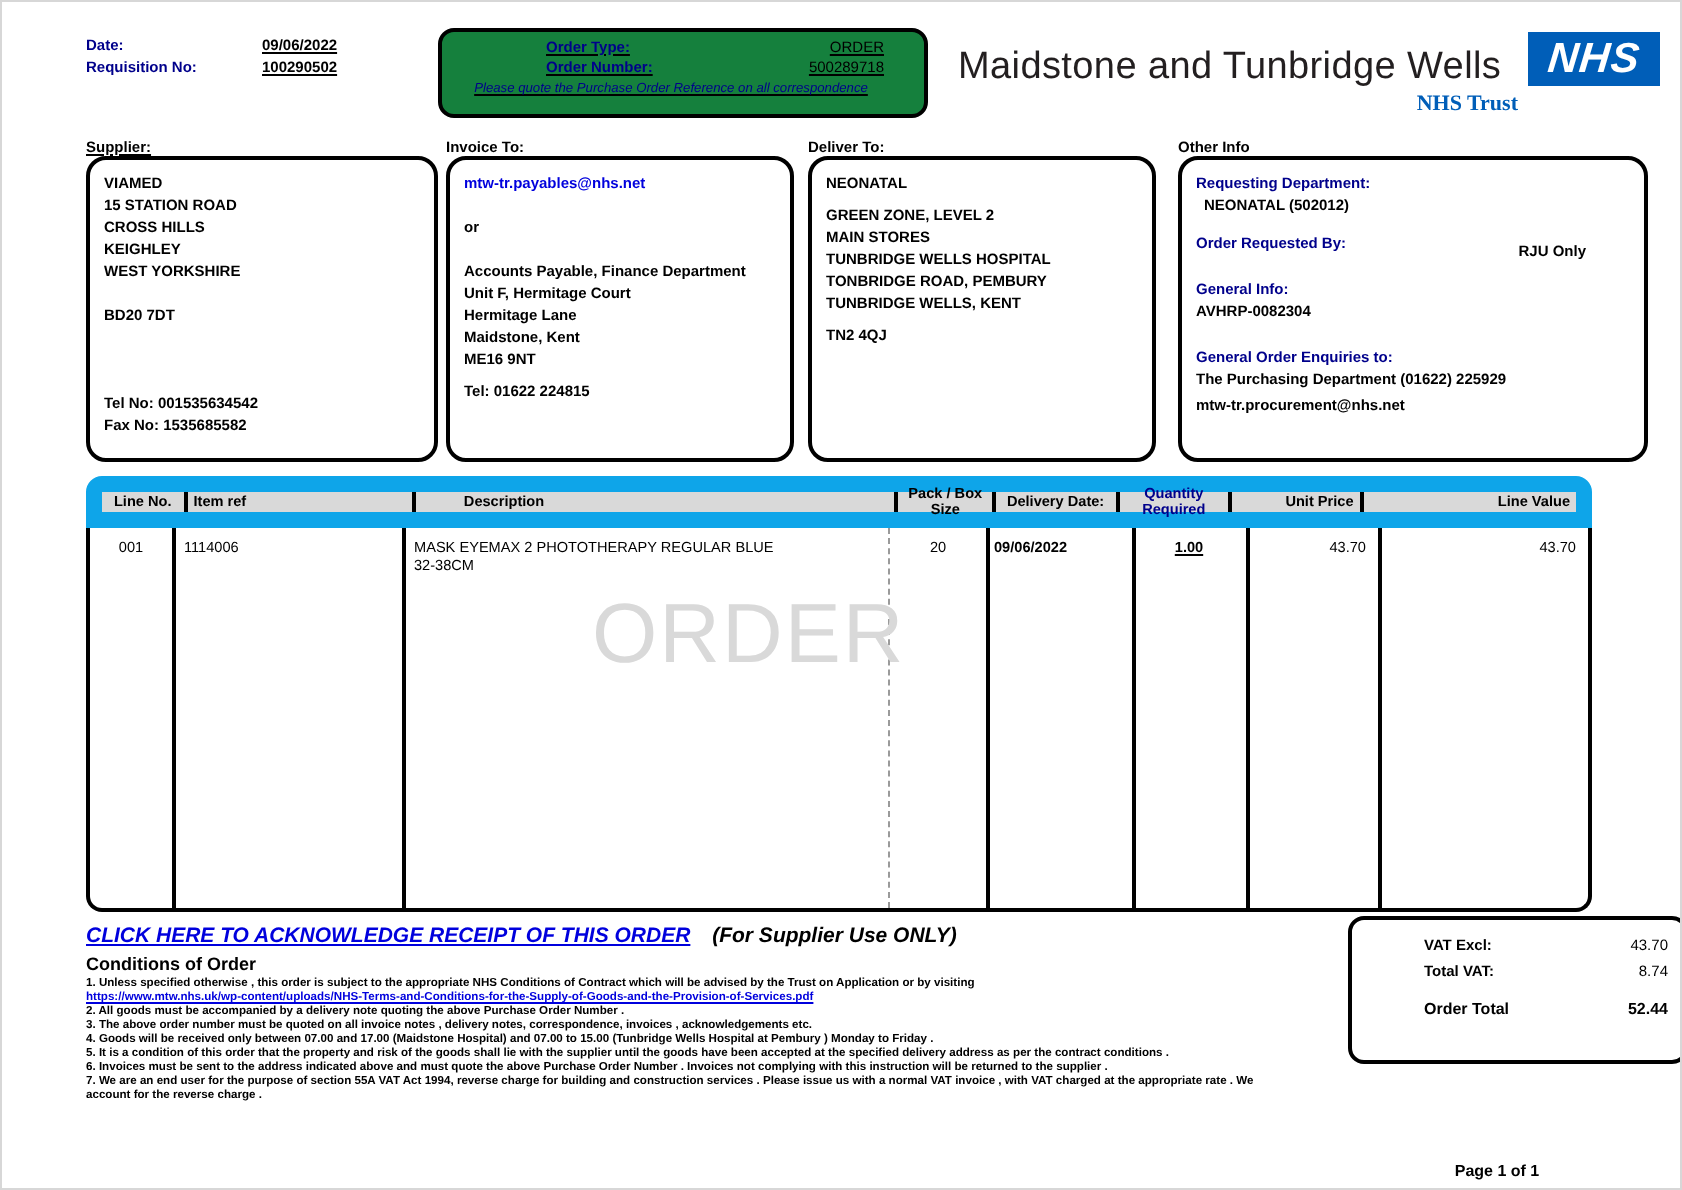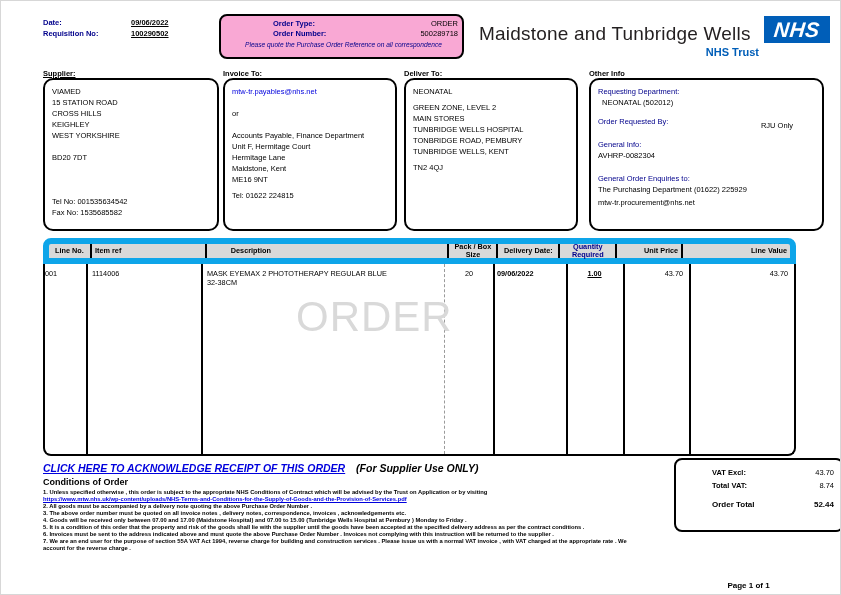--- a/index.html
+++ b/index.html
@@ -9,41 +9,41 @@
 
   .navy { color:#00008b; }
   .link { color:#0000dd; }
   .b { font-weight:700; }
 
   
   .meta-label { position:absolute; font-size:7.5px; font-weight:700; color:#00008b; }
   .meta-value { position:absolute; font-size:7.5px; font-weight:700; color:#000; text-decoration:underline; }
 
   .order-box { position:absolute; left:218px; top:13px; width:245px; height:45px;
-    background:#f9a8d4; border:2px solid #000; border-radius:8px; padding:3px 4px 2px 8px; }
+    background:#15803d; border:2px solid #000; border-radius:8px; padding:3px 20px 2px 8px;text-decoration:underline; }
   .order-row { display:flex; justify-content:space-between; font-size:7.5px; line-height:10px; }
   .order-row .lbl { font-weight:700; color:#00008b; margin-left:44px; }
   .order-row .val { color:#000; }
   .order-note { font-size:6.6px; font-style:italic; color:#00008b; text-align:center; margin-top:2px; }
 
   .trust-name { position:absolute; left:478px; top:22px; font-size:19px; color:#231f20; letter-spacing:0.2px; }
   .nhs-logo { position:absolute; left:763px; top:15px; width:66px; height:27px; background:#005EB8;
     display:flex; align-items:center; justify-content:center; }
   .nhs-logo span { color:#fff; font-weight:700; font-style:italic; font-size:21px; letter-spacing:0.5px; transform:skewX(-6deg); }
-  .trust-sub { position:absolute; left:663px; top:45px; width:95px; text-align:right; font-size:11px; font-weight:700; color:#005EB8; }
+  .trust-sub { position:absolute; left:663px; top:45px; width:95px; text-align:right; font-size:11px; font-weight:700; color:#005EB8;font-family:Liberation Serif, serif; }
 
   
   .box-label { position:absolute; font-size:7.5px; font-weight:700; color:#000; }
   .addr-box { position:absolute; border:2px solid #000; border-radius:10px; padding:6px 7px; font-size:7.5px;
-    line-height:11px; color:#000; font-weight:400; }
+    line-height:11px; color:#000; font-weight:700; }
   .addr-box .sp { height:11px; }
 
   
   .tbl-head { position:absolute; left:42px; top:237px; width:753px; height:26px; background:#d9d9d9;
-    border:6px solid #0ea5e9; border-radius:8px 8px 0 0; display:flex; }
+    border:8px solid #0ea5e9; border-radius:8px 8px 0 0; display:flex; }
   .th { font-size:7.3px; font-weight:700; color:#000; display:flex; align-items:center; justify-content:center;
     text-align:center; border-right:2px solid #000; padding:0 3px; line-height:8.5px; }
   .th:last-child { border-right:none; }
   .th.navyh { color:#00008b; }
 
   .tbl-body { position:absolute; left:42px; top:263px; width:753px; height:192px;
     border:2px solid #000; border-top:none; border-radius:0 0 8px 8px; }
   .vline { position:absolute; top:0; bottom:0; width:0; border-left:2px solid #000; }
   .vline.dash { border-left:1px dashed #9a9a9a; }
   .cell { position:absolute; top:5px; font-size:7.3px; color:#000; }
@@ -174,21 +174,21 @@
 
   <div class="tbl-body">
     <div class="vline" style="left:41px;"></div>
     <div class="vline" style="left:156px;"></div>
     <div class="vline dash" style="left:399px;"></div>
     <div class="vline" style="left:448px;"></div>
     <div class="vline" style="left:521px;"></div>
     <div class="vline" style="left:578px;"></div>
     <div class="vline" style="left:644px;"></div>
 
-    <div class="cell" style="left:0; width:41px; ">001</div>
+    <div class="cell" style="left:0; width:41px; text-align:center;">001</div>
     <div class="cell" style="left:47px;">1114006</div>
     <div class="cell" style="left:162px; width:232px;">
       <div>MASK EYEMAX 2 PHOTOTHERAPY REGULAR BLUE</div>
       <div>32-38CM</div>
     </div>
     <div class="cell" style="left:404px; width:40px; text-align:center;">20</div>
     <div class="cell b" style="left:452px;">09/06/2022</div>
     <div class="cell b navy" style="left:523px; width:53px; text-align:center; text-decoration:underline;">1.00</div>
     <div class="cell" style="left:584px; width:54px; text-align:right;">43.70</div>
     <div class="cell" style="left:650px; width:93px; text-align:right;">43.70</div>

